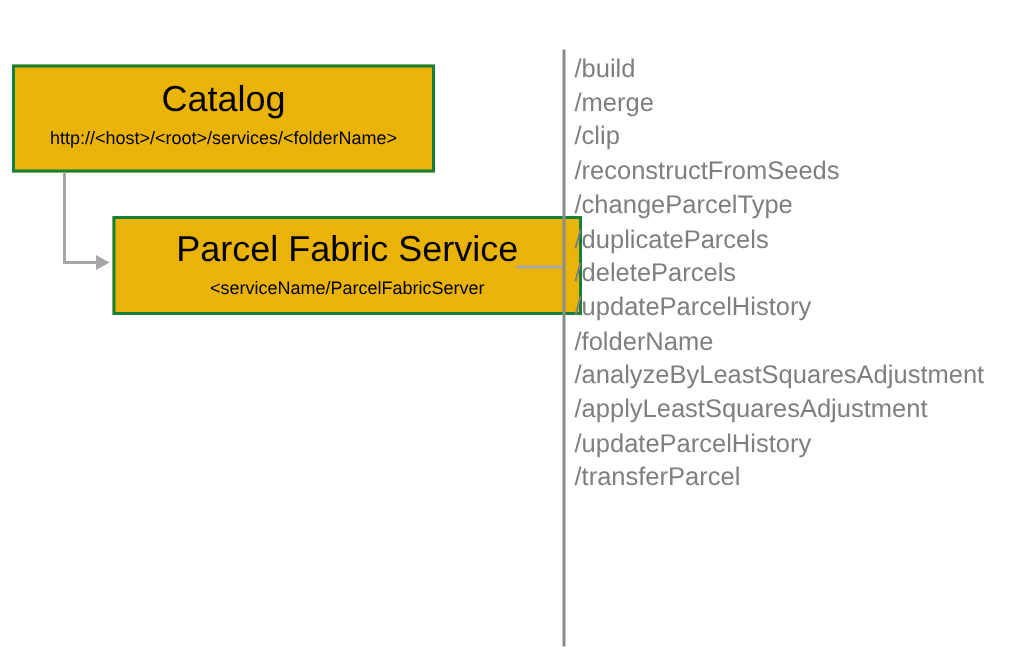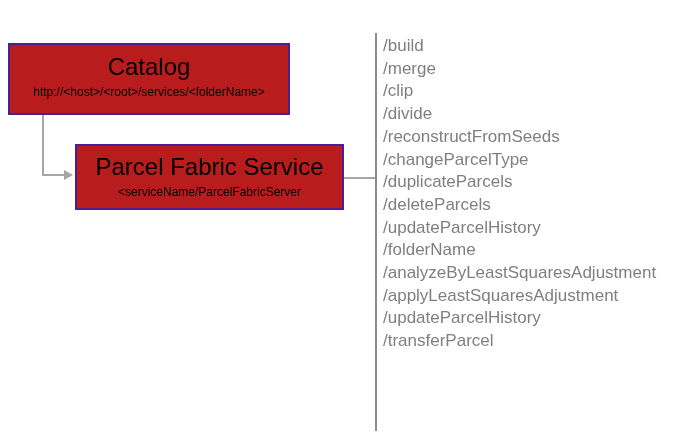--- a/index.html
+++ b/index.html
@@ -11,36 +11,36 @@
   .canvas {
     position: relative;
     width: 690px;
     height: 442px;
     background: #ffffff;
     overflow: hidden;
   }
   .box {
     position: absolute;
     box-sizing: border-box;
-    background: #b91c1c;
-    border: 2px solid #4c1d95;
+    background: #eab308;
+    border: 2px solid #15803d;
     text-align: center;
     color: #000000;
   }
   .box-catalog {
     left: 8px;
     top: 43px;
     width: 282px;
     height: 72px;
     padding-top: 7px;
   }
   .box-service {
     left: 75px;
     top: 144px;
-    width: 269px;
+    width: 313px;
     height: 66px;
     padding-top: 6px;
   }
   .box-title {
     font-size: 24px;
     line-height: 30px;
     white-space: nowrap;
   }
   .box-sub {
     font-size: 12px;
@@ -106,21 +106,20 @@
   </div>
 
   <div class="seg seg-service-rule"></div>
 
   <div class="v-rule"></div>
 
   <div class="endpoints">
     <div class="endpoint">/build</div>
     <div class="endpoint">/merge</div>
     <div class="endpoint">/clip</div>
-    <div class="endpoint">/divide</div>
     <div class="endpoint">/reconstructFromSeeds</div>
     <div class="endpoint">/changeParcelType</div>
     <div class="endpoint">/duplicateParcels</div>
     <div class="endpoint">/deleteParcels</div>
     <div class="endpoint">/updateParcelHistory</div>
     <div class="endpoint">/folderName</div>
     <div class="endpoint">/analyzeByLeastSquaresAdjustment</div>
     <div class="endpoint">/applyLeastSquaresAdjustment</div>
     <div class="endpoint">/updateParcelHistory</div>
     <div class="endpoint">/transferParcel</div>

